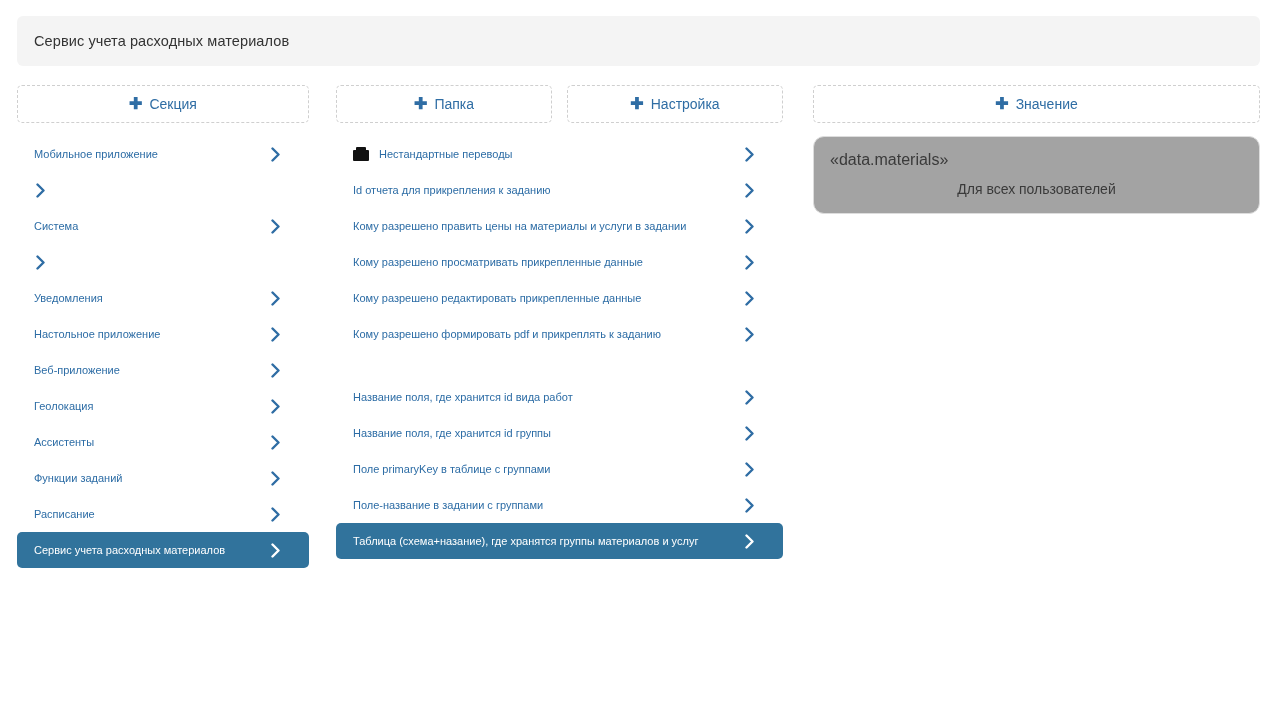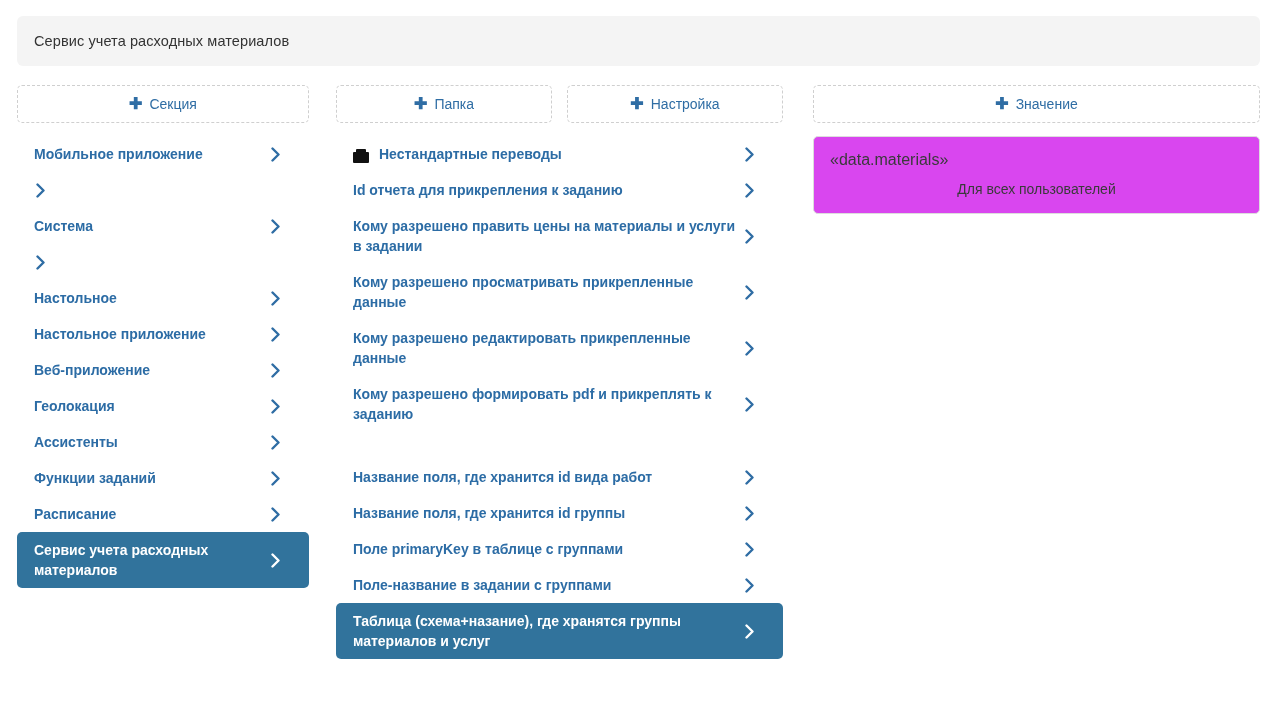--- a/index.html
+++ b/index.html
@@ -71,29 +71,28 @@
     display: flex;
     gap: 15px;
   }
   .add-row > .add-btn { flex: 1 1 0; }
 
   
   .list { margin-top: 13px; }
   .list-item {
     position: relative;
     display: flex;
-    align-items: center;
+    align-items: flex-start;
     padding: 8px 28px 8px 17px;
     min-height: 26px;
     cursor: pointer;
     border-radius: 5px;
     color: #2c6ca5;
-    font-size: 14px;
+    font-size: 11px;
     line-height: 20px;
-    font-weight: bold;
   }
   .list-item .label {
     flex: 1 1 auto;
     padding-right: 6px;
   }
   .list-item.selected {
     background: #31739c;
     color: #ffffff;
   }
   .list-item.selected .chev svg { stroke: #ffffff; }
@@ -138,22 +137,22 @@
     background: #111111;
     border-radius: 1px 1px 0 0;
   }
 
   .group-gap { height: 27px; }
 
   
   .value-card {
     margin-top: 13px;
     border: 1px solid #dddddd;
-    border-radius: 5px;
-    background: #d946ef;
+    border-radius: 11px;
+    background: #a3a3a3;
     padding: 12px 16px 14px 16px;
   }
   .value-card .v-title {
     font-size: 16px;
     color: #3a3a3a;
     line-height: 22px;
   }
   .value-card .v-sub {
     margin-top: 8px;
     font-size: 14px;
@@ -201,21 +200,21 @@
           </span>
         </div>
         <div class="list-item">
           <span class="chev">
             <svg viewBox="0 0 9 15" xmlns="http://www.w3.org/2000/svg">
               <polyline points="1.5,1.5 7.5,7.5 1.5,13.5"></polyline>
             </svg>
           </span>
         </div>
         <div class="list-item">
-          <span class="label">Настольное</span>
+          <span class="label">Уведомления</span>
           <span class="chev">
             <svg viewBox="0 0 9 15" xmlns="http://www.w3.org/2000/svg">
               <polyline points="1.5,1.5 7.5,7.5 1.5,13.5"></polyline>
             </svg>
           </span>
         </div>
         <div class="list-item">
           <span class="label">Настольное приложение</span>
           <span class="chev">
             <svg viewBox="0 0 9 15" xmlns="http://www.w3.org/2000/svg">

